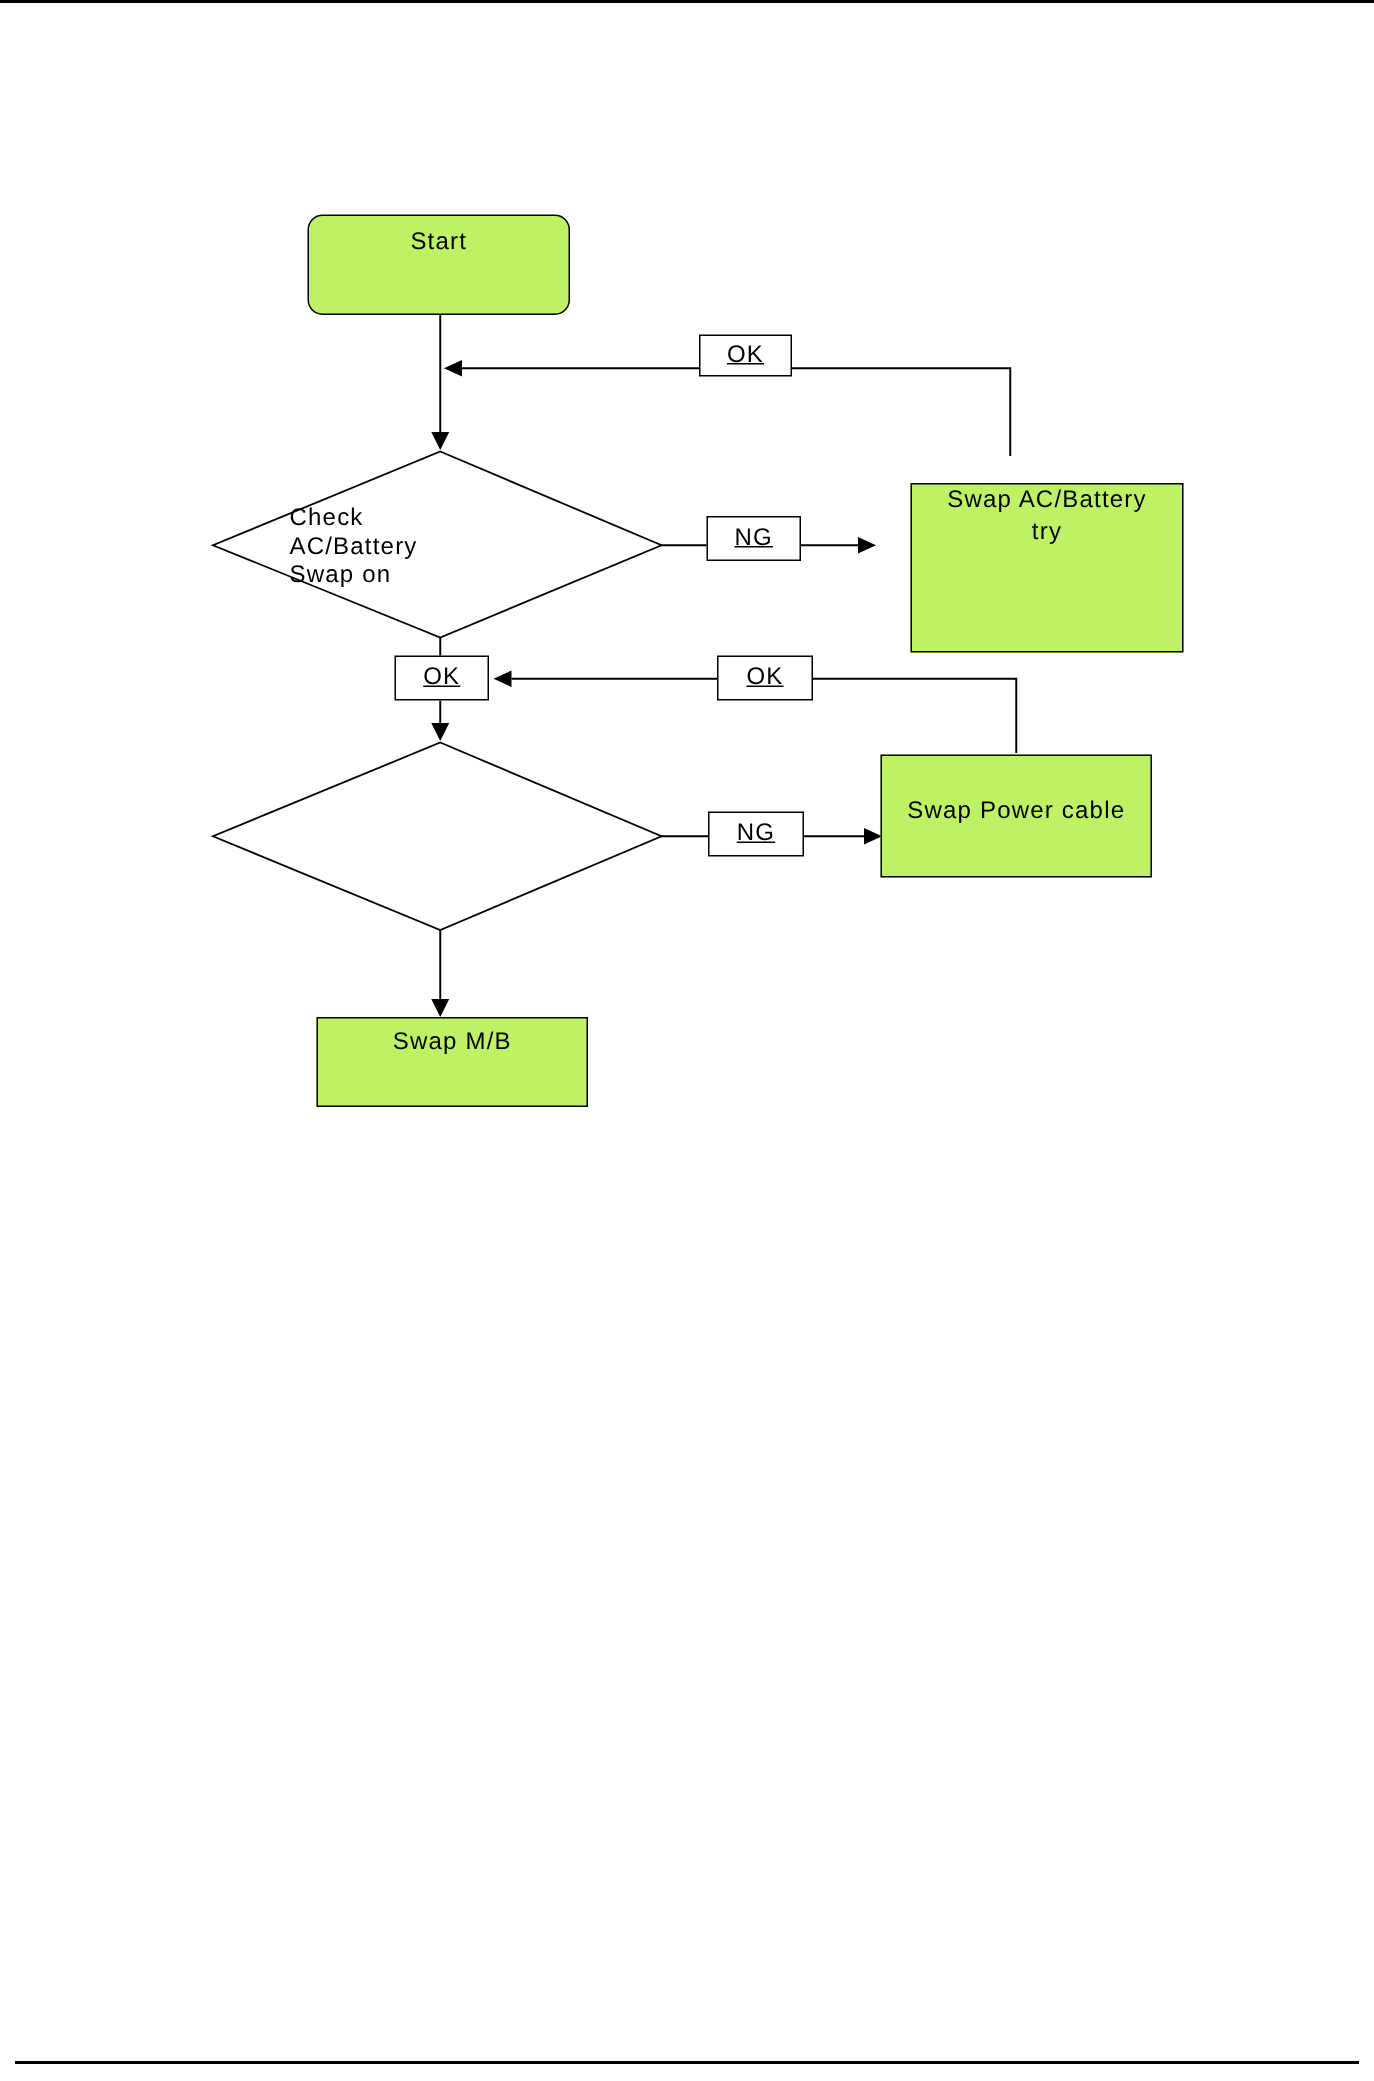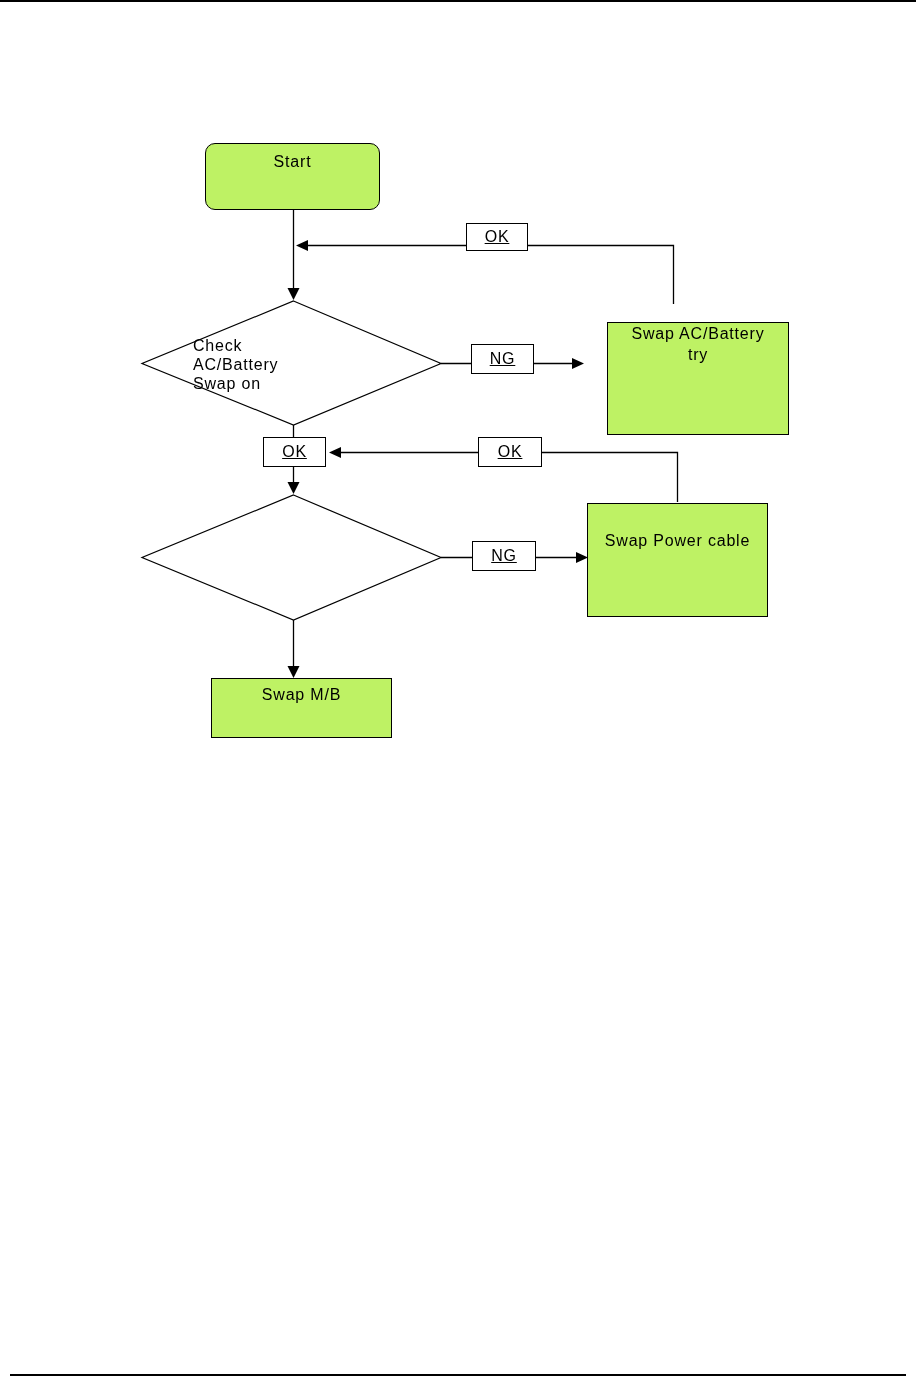--- a/index.html
+++ b/index.html
@@ -8,21 +8,21 @@
   .rule{position:absolute;background:#000;}
   .rule-top{left:0;top:0;width:916px;height:2px;}
   .rule-bottom{left:10px;top:1374px;width:896px;height:2px;}
   .flowchart{position:absolute;left:0;top:0;width:916px;height:1387px;}
   .flowchart svg{position:absolute;left:0;top:0;}
   .box{position:absolute;box-sizing:border-box;background:#bef264;border:1.5px solid #000;
        text-align:center;font-size:16px;letter-spacing:0.8px;line-height:21px;}
   .box .ln{display:block;}
   .start{left:205px;top:143px;width:175px;height:67px;border-radius:10px;padding-top:7px;}
   .action1{left:583px;top:322px;width:182px;height:113px;padding-top:0;margin-left:24px;}
-  .action2{left:587px;top:503px;width:181px;height:114px;padding-top:26px;}
+  .action2{left:587px;top:503px;width:181px;height:82px;padding-top:26px;}
   .action3{left:211px;top:678px;width:181px;height:60px;padding-top:5px;}
   .tag{position:absolute;box-sizing:border-box;background:#fff;border:1.5px solid #000;
        display:flex;align-items:center;justify-content:center;font-size:16px;letter-spacing:0.8px;text-decoration:underline;}
   .ok1{left:466px;top:223px;width:62px;height:28px;}
   .ok2{left:263px;top:437px;width:63px;height:30px;}
   .ok3{left:478px;top:437px;width:64px;height:30px;}
   .ng1{left:471px;top:344px;width:63px;height:30px;}
   .ng2{left:472px;top:541px;width:64px;height:30px;}
   .dlabel{position:absolute;width:201px;left:193px;text-align:left;
           font-size:16px;letter-spacing:0.8px;line-height:19px;}

